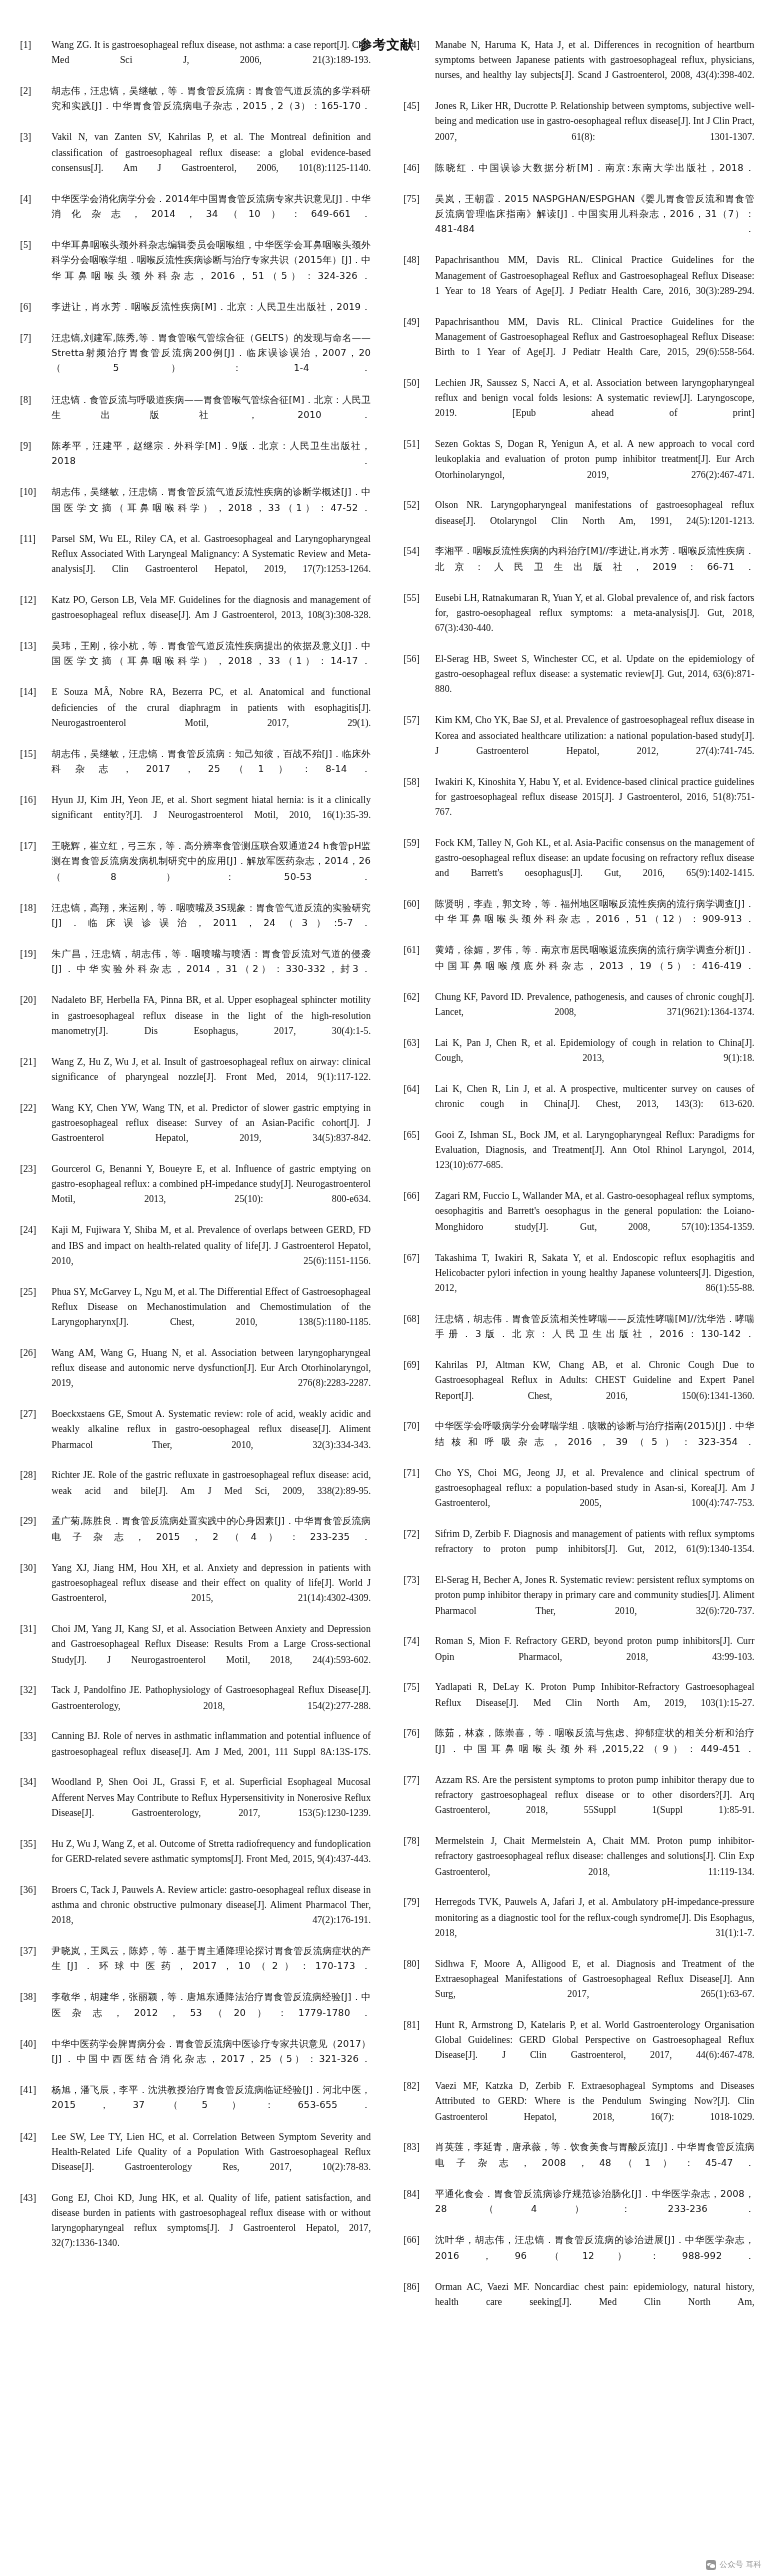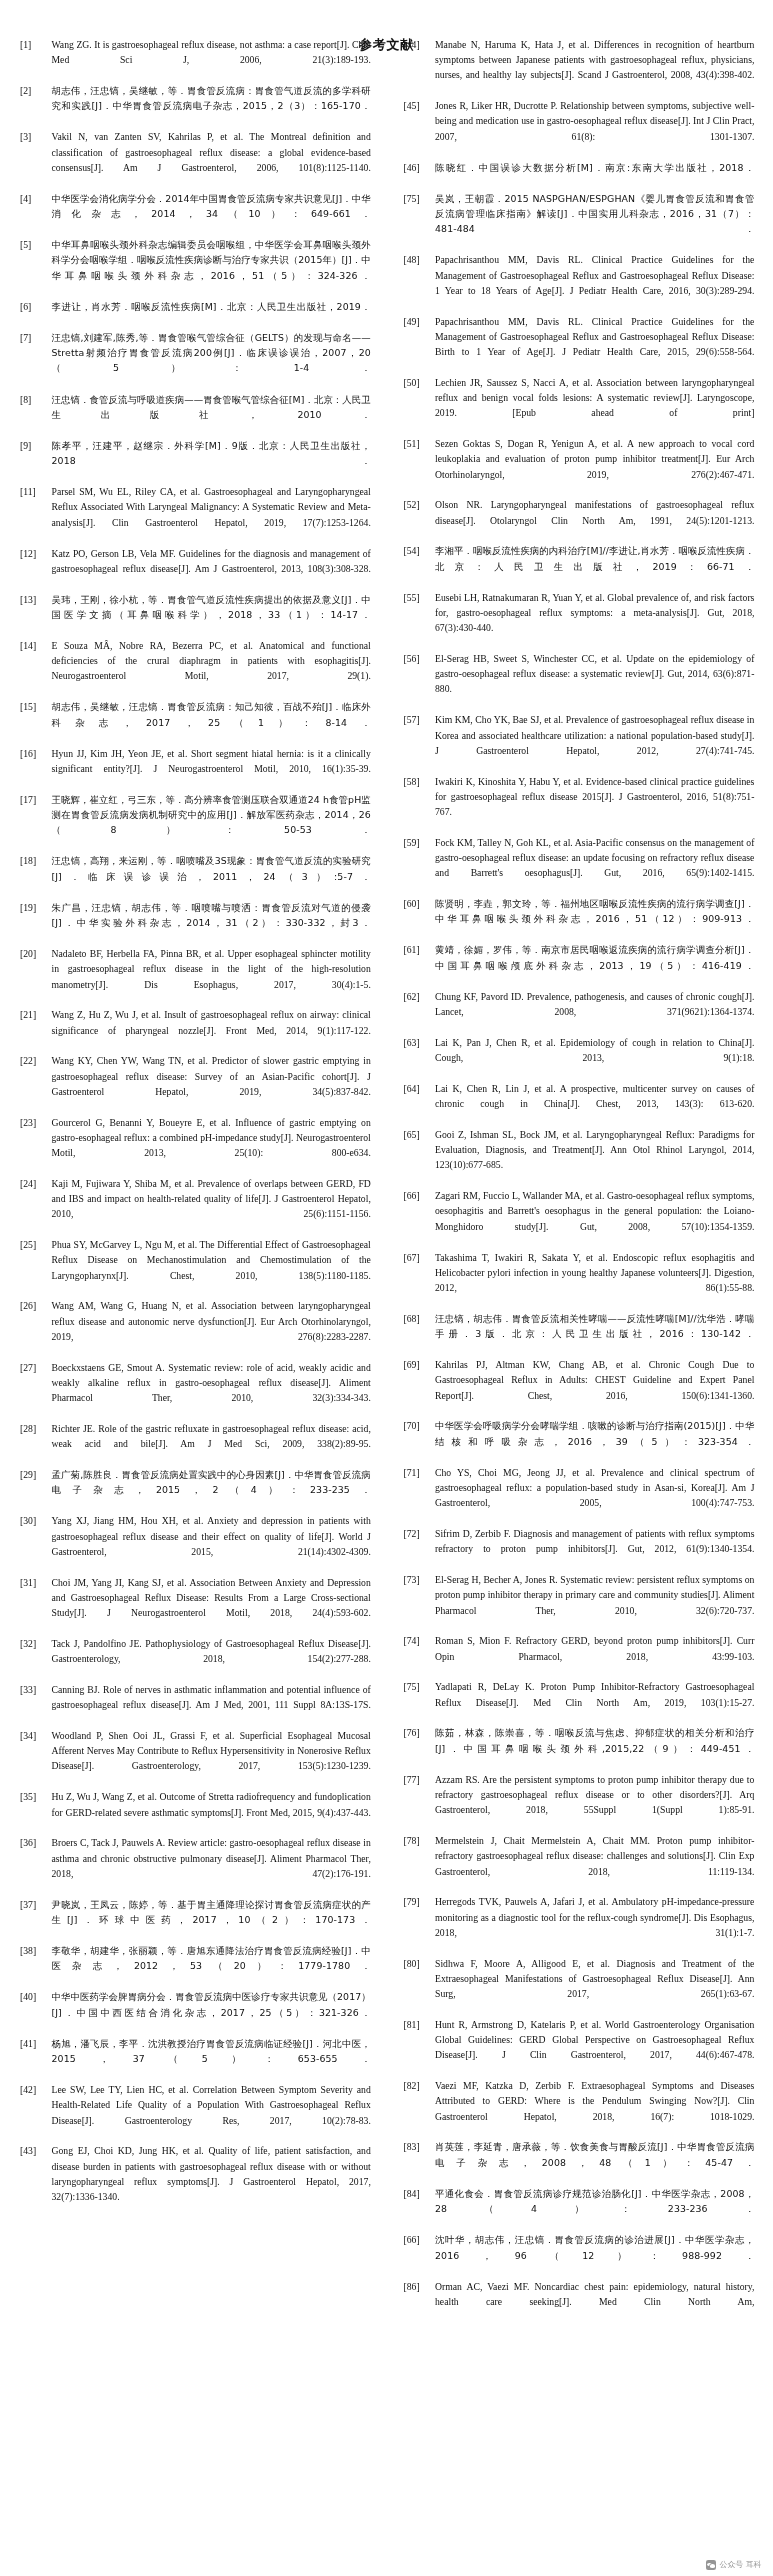--- a/index.html
+++ b/index.html
@@ -150,20 +150,24 @@
         </div>
         <div class="ref">
           <div class="ref-num">[8]</div>
           <div class="ref-text cn">汪忠镐．食管反流与呼吸道疾病——胃食管喉气管综合征[M]．北京：人民卫生出版社，2010．</div>
         </div>
         <div class="ref">
           <div class="ref-num">[9]</div>
           <div class="ref-text cn">陈孝平，汪建平，赵继宗．外科学[M]．9版．北京：人民卫生出版社，2018．</div>
         </div>
         <div class="ref">
+          <div class="ref-num">[10]</div>
+          <div class="ref-text cn">胡志伟，吴继敏，汪忠镐．胃食管反流气道反流性疾病的诊断学概述[J]．中国医学文摘（耳鼻咽喉科学），2018，33（1）：47-52．</div>
+        </div>
+        <div class="ref">
           <div class="ref-num">[11]</div>
           <div class="ref-text">Parsel SM, Wu EL, Riley CA, et al. Gastroesophageal and Laryngopharyngeal Reflux Associated With Laryngeal Malignancy: A Systematic Review and Meta-analysis[J]. Clin Gastroenterol Hepatol, 2019, 17(7):1253-1264.</div>
         </div>
         <div class="ref">
           <div class="ref-num">[12]</div>
           <div class="ref-text">Katz PO, Gerson LB, Vela MF. Guidelines for the diagnosis and management of gastroesophageal reflux disease[J]. Am J Gastroenterol, 2013, 108(3):308-328.</div>
         </div>
         <div class="ref">
           <div class="ref-num">[13]</div>
           <div class="ref-text cn">吴玮，王刚，徐小杭，等．胃食管气道反流性疾病提出的依据及意义[J]．中国医学文摘（耳鼻咽喉科学），2018，33（1）：14-17．</div>

